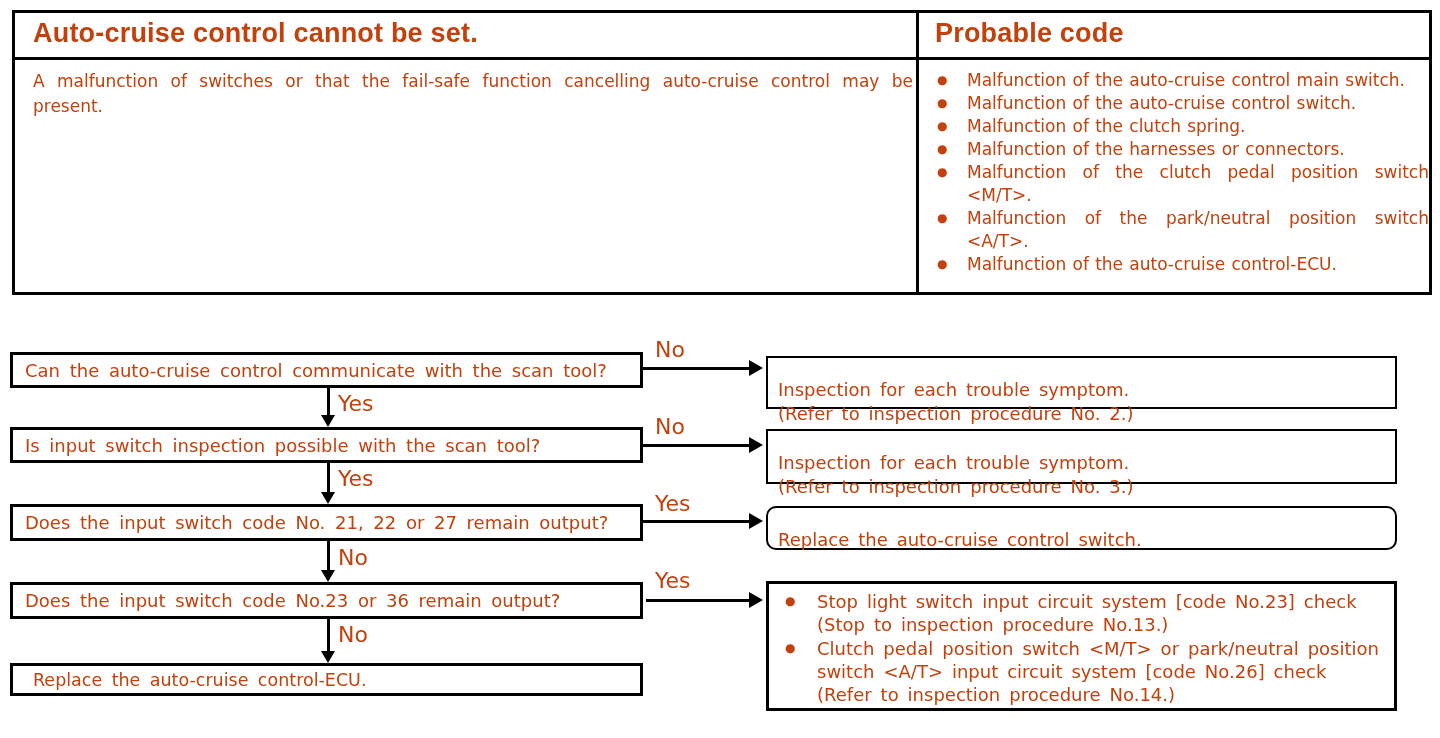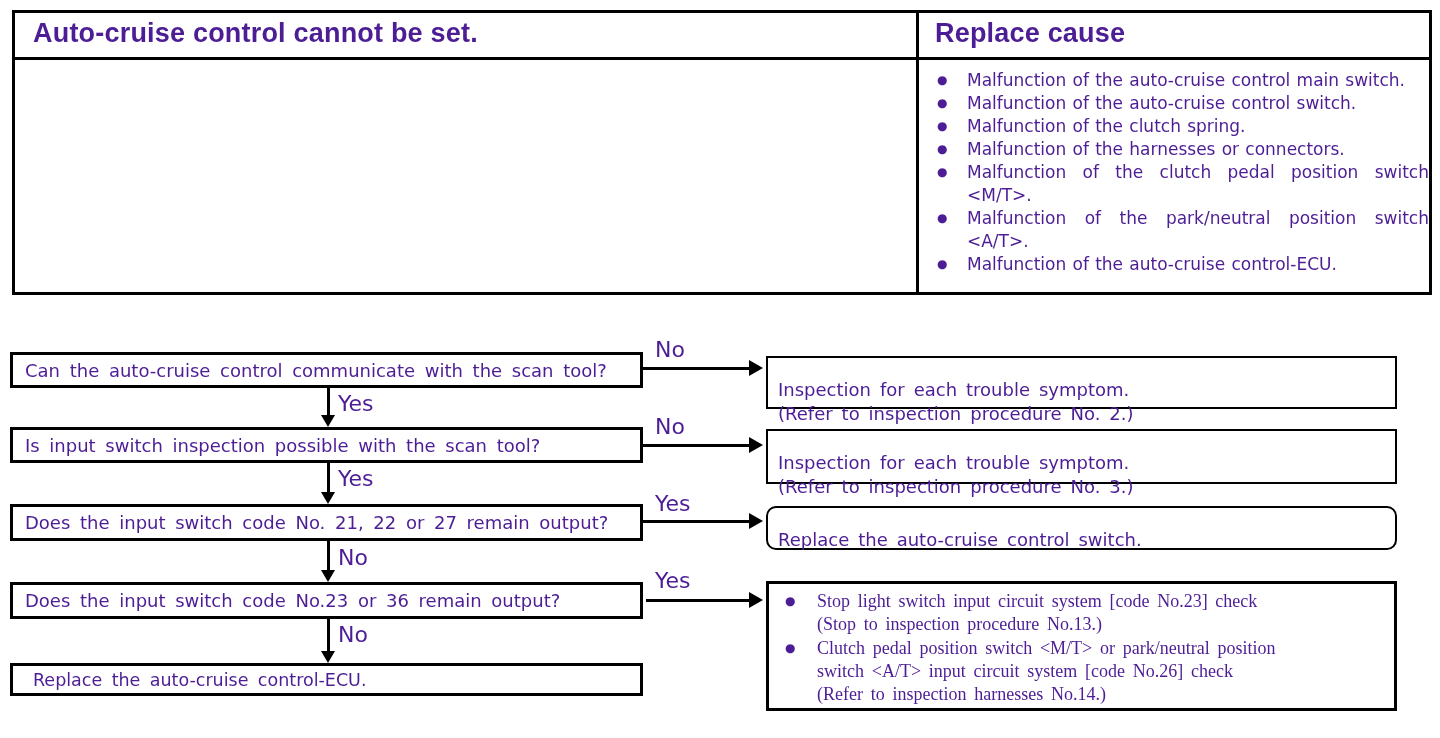--- a/index.html
+++ b/index.html
@@ -1,19 +1,19 @@
 <!DOCTYPE html>
 <html><head>
 <meta charset="utf-8">
 <style>
   * { margin:0; padding:0; box-sizing:border-box; }
   html,body { background:#fff; }
   .page {
     position:relative; width:1440px; height:738px; background:#ffffff;
-    font-family:"DejaVu Sans", sans-serif; color:#4c1d95;
+    font-family:"DejaVu Sans", sans-serif; color:#c2410c;
     overflow:hidden;
   }
 
   
   .sym-table {
     position:absolute; left:12px; top:10px; width:1420px; height:285px;
     border:3px solid #000;
   }
   .sym-col-div { position:absolute; top:0; bottom:0; left:901px; width:3px; background:#000; }
   .sym-row-div { position:absolute; left:0; right:0; top:44px; height:3px; background:#000; }
@@ -46,21 +46,21 @@
     font-size:18px; word-spacing:.22em; white-space:nowrap;
   }
   .rbox {
     position:absolute; left:766px; width:631px; border:2px solid #000; background:#fff;
     font-size:18px; word-spacing:.18em; padding:20px 10px;
   }
   .rbox .line { line-height:24px; white-space:nowrap; }
   .rbox-big { border-width:3px; padding:6px 8px; }
   .rbullet { display:flex; margin-bottom:1px; }
   .rbullet-dot { flex:0 0 40px; width:40px; font-size:12px; line-height:23px; padding-left:8px; }
-  .rbullet-body { flex:1 1 auto;font-family:Liberation Serif, serif; }
+  .rbullet-body { flex:1 1 auto; }
   .rbullet-body .line { line-height:23px; white-space:nowrap; }
 
   .h-arrow { position:absolute; height:3px; background:#000; }
   .h-arrow::after {
     content:""; position:absolute; right:-13px; top:-7px; width:0; height:0;
     border-left:14px solid #000; border-top:8px solid transparent; border-bottom:8px solid transparent;
   }
   .v-arrow { position:absolute; left:327px; width:3px; background:#000; }
   .v-arrow::after {
     content:""; position:absolute; left:-6px; bottom:-11px; width:0; height:0;
@@ -70,21 +70,22 @@
 </style>
 </head>
 <body>
 
 <div class="page">
 
   <div class="sym-table">
     <div class="sym-col-div"></div>
     <div class="sym-row-div"></div>
     <div class="sym-hdr-left">Auto-cruise control cannot be set.</div>
-    <div class="sym-hdr-right">Replace cause</div>
+    <div class="sym-hdr-right">Probable code</div>
+    <div class="sym-comment">A malfunction of switches or that the fail-safe function cancelling auto-cruise control may be present.</div>
     <ul class="cause-list">
       <li class="cause-item">
         <span class="cause-bullet">●</span>
         <span class="cause-text">Malfunction of the auto-cruise control main switch.</span>
       </li>
       <li class="cause-item">
         <span class="cause-bullet">●</span>
         <span class="cause-text">Malfunction of the auto-cruise control switch.</span>
       </li>
       <li class="cause-item">
@@ -143,21 +144,21 @@
       <span class="rbullet-body">
         <div class="line">Stop light switch input circuit system [code No.23] check</div>
         <div class="line">(Stop to inspection procedure No.13.)</div>
       </span>
     </div>
     <div class="rbullet">
       <span class="rbullet-dot">●</span>
       <span class="rbullet-body">
         <div class="line">Clutch pedal position switch &lt;M/T&gt; or park/neutral position</div>
         <div class="line">switch &lt;A/T&gt; input circuit system [code No.26] check</div>
-        <div class="line">(Refer to inspection harnesses No.14.)</div>
+        <div class="line">(Refer to inspection procedure No.14.)</div>
       </span>
     </div>
   </div>
 
   <div class="h-arrow" style="left:643px;top:367px;width:107px;"></div>
   <div class="h-arrow" style="left:643px;top:444px;width:107px;"></div>
   <div class="h-arrow" style="left:643px;top:520px;width:107px;"></div>
   <div class="h-arrow" style="left:646px;top:599px;width:104px;"></div>
 
   <div class="v-arrow" style="top:388px;height:28px;"></div>

